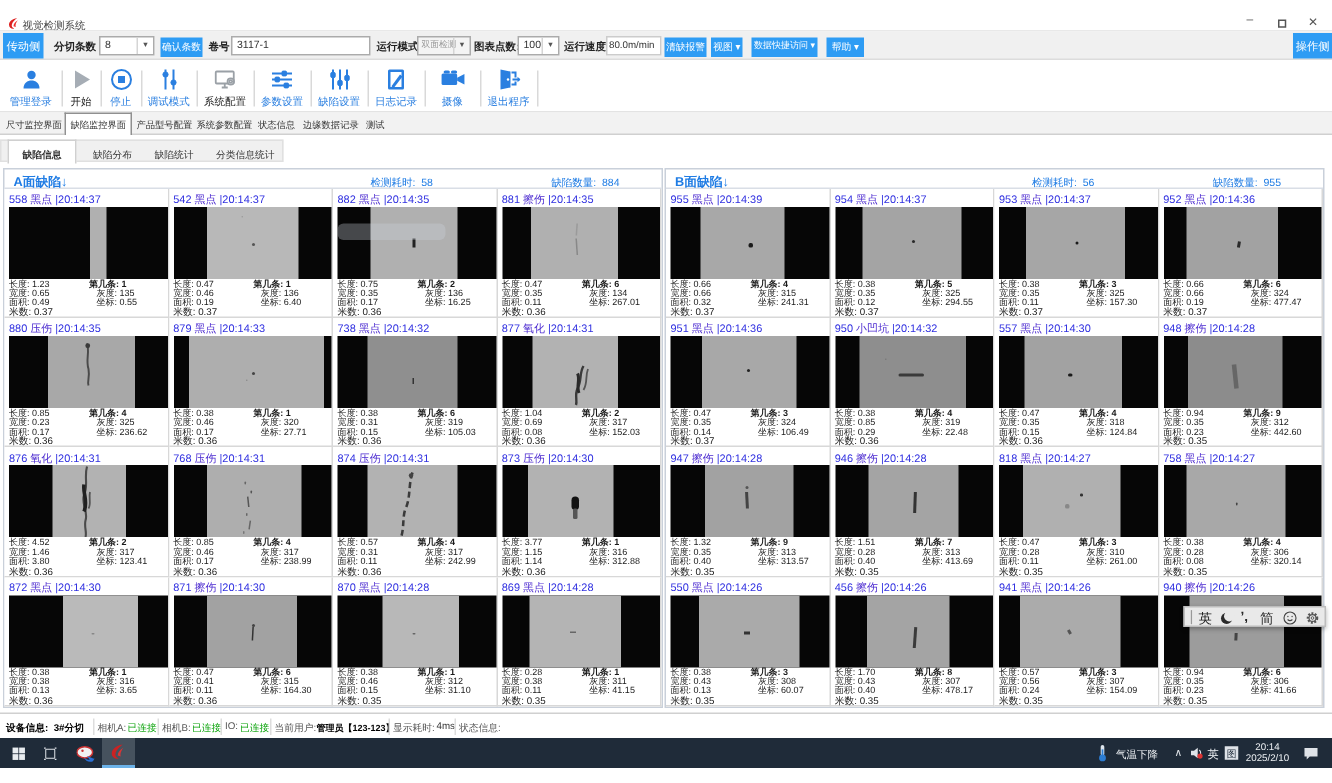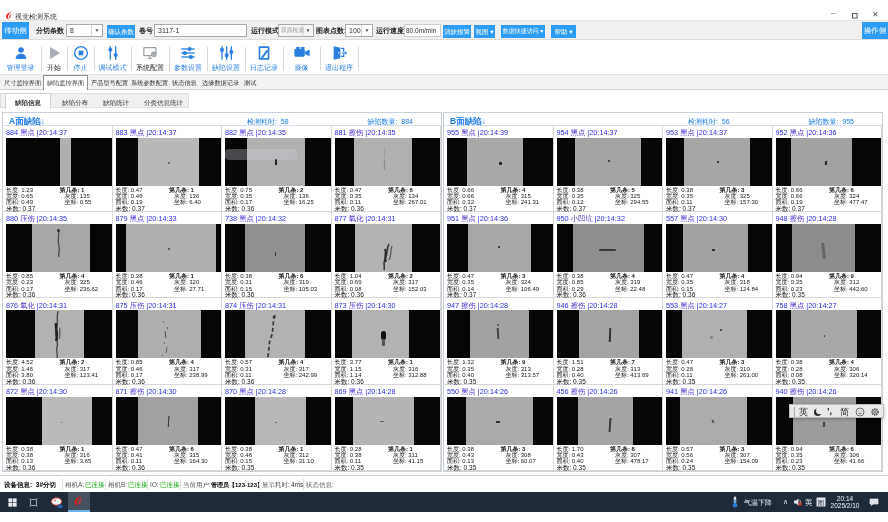--- a/index.html
+++ b/index.html
@@ -200,31 +200,31 @@
 <span style="left:143px;font-size:6.5px">分类信息统计</span>
 </div>
     <div class="panel" style="left:2px;width:440px">
 <div class="phdr">
         <span class="pt">A面缺陷↓</span>
         <span class="ph1">检测耗时:&nbsp;&nbsp;58</span>
         <span class="ph2">缺陷数量:&nbsp;&nbsp;884</span>
       </div>
 <div class="pgrid">
         <div class="cell">
-<div class="chdr"><span class="cn">884</span>&nbsp;<span class="ct" style="color:#4b2ad0">黑点</span>&nbsp;<span class="cm">|20:14:37</span></div>
+<div class="chdr"><span class="cn">558</span>&nbsp;<span class="ct" style="color:#4b2ad0">黑点</span>&nbsp;<span class="cm">|20:14:37</span></div>
 <div class="cimg">
             <div style="position:absolute;left:53.5px;top:0;width:11.0px;height:100%;background:#b0b0b0"></div>
           </div>
 <div class="cinfo">
             <div class="cil">长度: 1.23<br>宽度: 0.65<br>面积: 0.49<br><span class="cm2">米数: 0.37</span></div>
 <div class="cir"><b>第几条: 1</b><br><span style="margin-left:5px">灰度: 135</span><br><span style="margin-left:5px">坐标: 0.55</span></div>
           </div>
 </div>
         <div class="cell">
-<div class="chdr"><span class="cn">883</span>&nbsp;<span class="ct" style="color:#4b2ad0">黑点</span>&nbsp;<span class="cm">|20:14:37</span></div>
+<div class="chdr"><span class="cn">542</span>&nbsp;<span class="ct" style="color:#4b2ad0">黑点</span>&nbsp;<span class="cm">|20:14:37</span></div>
 <div class="cimg">
             <div style="position:absolute;left:22px;top:0;width:61px;height:100%;background:#b8b8b8"></div>
             <div style="position:absolute;left:52px;top:24px;width:2px;height:2px;background:#555;border-radius:50%"></div>
             <div style="position:absolute;left:45px;top:6px;width:1.5px;height:1.5px;background:#999;border-radius:50%"></div>
           </div>
 <div class="cinfo">
             <div class="cil">长度: 0.47<br>宽度: 0.46<br>面积: 0.19<br><span class="cm2">米数: 0.37</span></div>
 <div class="cir"><b>第几条: 1</b><br><span style="margin-left:5px">灰度: 136</span><br><span style="margin-left:5px">坐标: 6.40</span></div>
           </div>
 </div>
@@ -313,21 +313,21 @@
               <path d="M50,13 C49,19 53,24 50,31" stroke="#222" stroke-width="2.4" fill="none"></path>
               <path d="M54,18 C53,22 55,26 53,29" stroke="#555" stroke-width="1.2" fill="none"></path>
             </svg>
           </div>
 <div class="cinfo">
             <div class="cil">长度: 4.52<br>宽度: 1.46<br>面积: 3.80<br><span class="cm2">米数: 0.36</span></div>
 <div class="cir"><b>第几条: 2</b><br><span style="margin-left:5px">灰度: 317</span><br><span style="margin-left:5px">坐标: 123.41</span></div>
           </div>
 </div>
         <div class="cell">
-<div class="chdr"><span class="cn">875</span>&nbsp;<span class="ct" style="color:#4b2ad0">压伤</span>&nbsp;<span class="cm">|20:14:31</span></div>
+<div class="chdr"><span class="cn">768</span>&nbsp;<span class="ct" style="color:#4b2ad0">压伤</span>&nbsp;<span class="cm">|20:14:31</span></div>
 <div class="cimg">
             <div style="position:absolute;left:22.5px;top:0;width:62.5px;height:100%;background:#aeaeae"></div>
             <div style="position:absolute;left:47px;top:11px;width:1.5px;height:1.5px;background:#666;border-radius:50%"></div>
             <div style="position:absolute;left:51px;top:17px;width:1.8px;height:1.8px;background:#555;border-radius:50%"></div>
             <div style="position:absolute;left:49px;top:21px;width:1.3px;height:7px;background:#555;transform:rotate(-6deg)"></div>
             <div style="position:absolute;left:48px;top:32px;width:1.8px;height:1.8px;background:#666;border-radius:50%"></div>
             <div style="position:absolute;left:50px;top:37px;width:1.1px;height:6px;background:#666;transform:rotate(8deg)"></div>
             <div style="position:absolute;left:46px;top:44px;width:1.5px;height:1.5px;background:#777;border-radius:50%"></div>
           </div>
 <div class="cinfo">
@@ -521,21 +521,21 @@
 <div class="cimg">
             <div style="position:absolute;left:22.5px;top:0;width:60.0px;height:100%;background:#a4a4a4"></div>
             <div style="position:absolute;left:52px;top:17.5px;width:2px;height:14px;background:#333;transform:rotate(2deg)"></div>
           </div>
 <div class="cinfo">
             <div class="cil">长度: 1.51<br>宽度: 0.28<br>面积: 0.40<br><span class="cm2">米数: 0.35</span></div>
 <div class="cir"><b>第几条: 7</b><br><span style="margin-left:5px">灰度: 313</span><br><span style="margin-left:5px">坐标: 413.69</span></div>
           </div>
 </div>
         <div class="cell">
-<div class="chdr"><span class="cn">553</span>&nbsp;<span class="ct" style="color:#4b2ad0">黑点</span>&nbsp;<span class="cm">|20:14:27</span></div>
+<div class="chdr"><span class="cn">818</span>&nbsp;<span class="ct" style="color:#4b2ad0">黑点</span>&nbsp;<span class="cm">|20:14:27</span></div>
 <div class="cimg">
             <div style="position:absolute;left:15.5px;top:0;width:65.0px;height:100%;background:#b0b0b0"></div>
             <div style="position:absolute;left:54px;top:19px;width:1.8px;height:1.8px;background:#333;border-radius:50%"></div>
             <div style="position:absolute;left:44px;top:26px;width:2.5px;height:2.5px;background:#888;border-radius:50%"></div>
           </div>
 <div class="cinfo">
             <div class="cil">长度: 0.47<br>宽度: 0.28<br>面积: 0.11<br><span class="cm2">米数: 0.35</span></div>
 <div class="cir"><b>第几条: 3</b><br><span style="margin-left:5px">灰度: 310</span><br><span style="margin-left:5px">坐标: 261.00</span></div>
           </div>
 </div>

